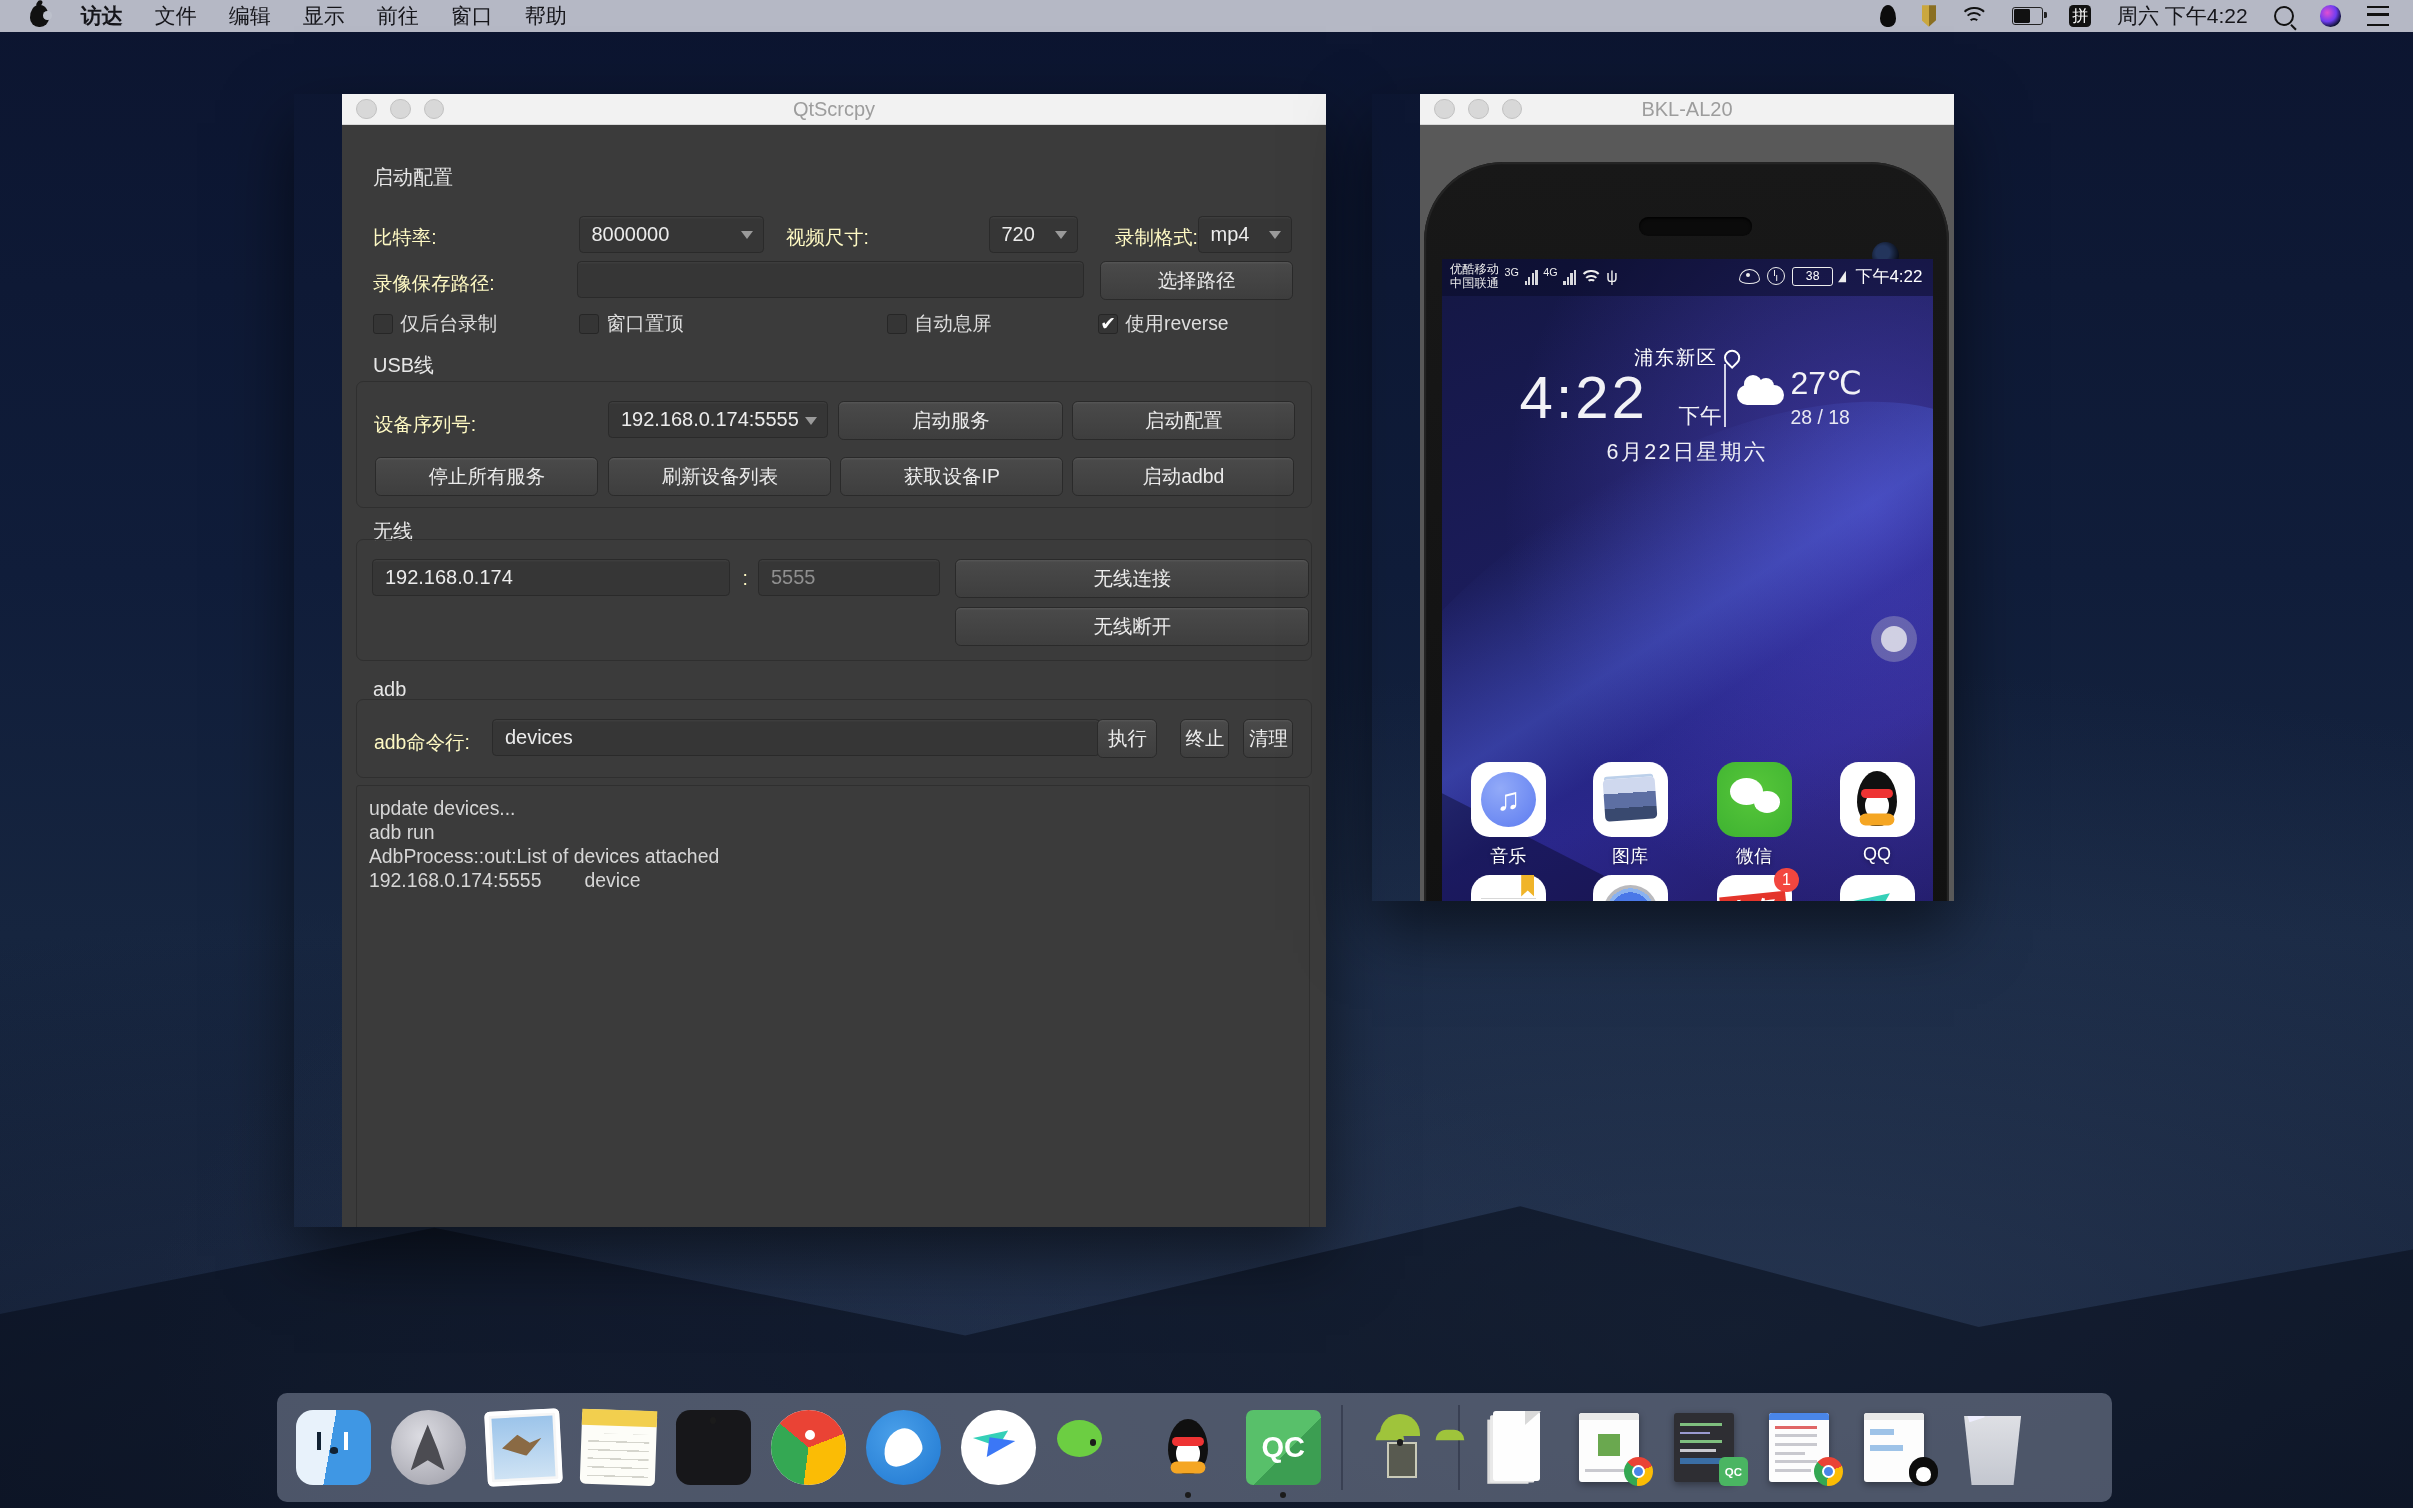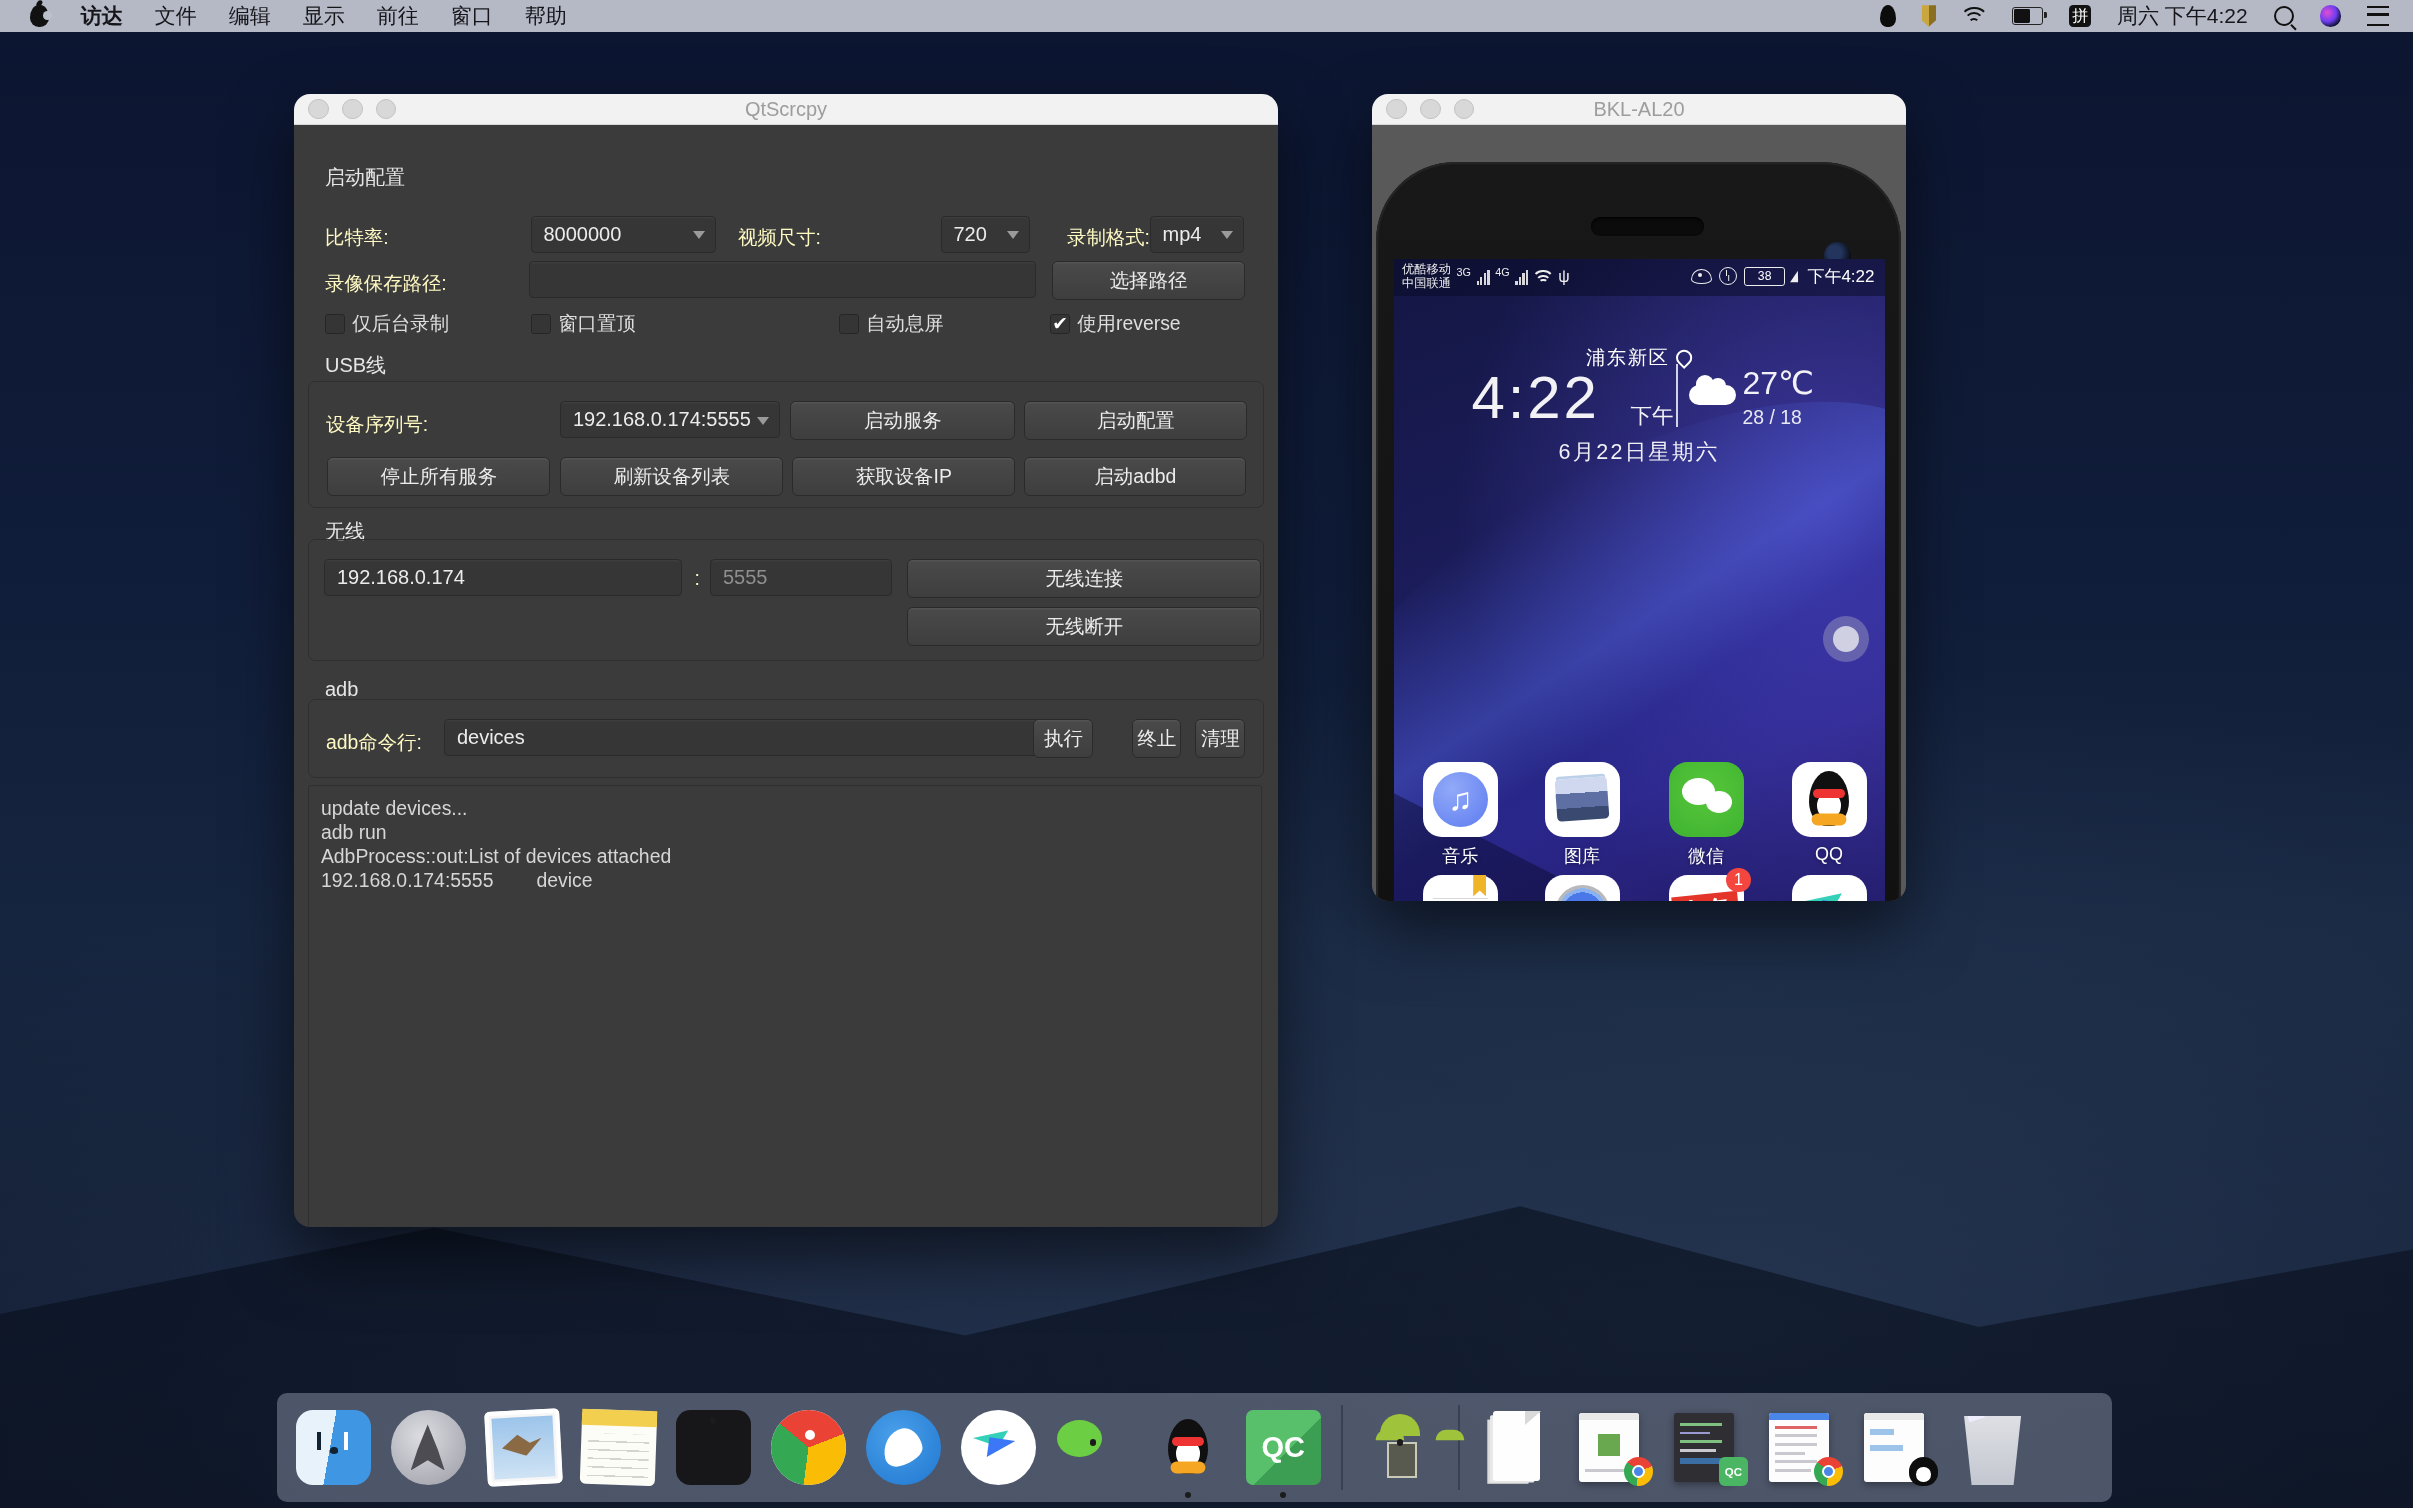--- a/index.html
+++ b/index.html
@@ -29,21 +29,21 @@
   .batt-mb{width:29px;height:16px;border:1.4px solid #222;border-radius:2.9px;position:relative;}
   .batt-mb::before{content:"";position:absolute;left:0.7px;top:0.7px;bottom:0.7px;width:55%;background:#111;border-radius:1.4px;}
   .batt-mb::after{content:"";position:absolute;right:-4.3px;top:4.3px;width:2.9px;height:5.7px;background:#222;border-radius:0 1.4px 1.4px 0;}
   .ime-mb{width:21.5px;height:21.5px;background:#111;color:#fff;border-radius:4.3px;font-size:16px;display:flex;align-items:center;justify-content:center;}
   .search-mb{width:16px;height:16px;border:2.2px solid #111;border-radius:50%;position:relative;}
   .search-mb::after{content:"";position:absolute;right:-5px;bottom:-4.3px;width:6.5px;height:2.2px;background:#111;transform:rotate(45deg);}
   .siri-mb{width:21.5px;height:21.5px;border-radius:50%;background:radial-gradient(circle at 35% 35%,#e14fd2,#6f3df0 45%,#0b1030 75%);}
   .list-mb{width:21.5px;height:16px;border-top:2.9px solid #111;border-bottom:2.9px solid #111;position:relative;}
   .list-mb::after{content:"";position:absolute;left:0;top:5px;width:100%;height:2.9px;background:#111;}
   
-  .mwin{position:absolute;border-radius:16px;overflow:hidden;box-shadow:0 29px 65px rgba(0,0,0,.55);}
+  .mwin{position:absolute;border-radius:0;overflow:hidden;box-shadow:0 29px 65px rgba(0,0,0,.55);padding-left:48px;}
   .titlebar{height:30px;background:#f2f2f2;border-bottom:0.7px solid #d8d8d8;display:flex;align-items:center;position:relative;}
   .tl{display:flex;gap:13px;padding-left:14.4px;}
   .tl span{width:18.7px;height:18.7px;border-radius:50%;background:#d8d8d8;border:0.7px solid #c2c2c2;}
   .wtitle{position:absolute;left:0;right:0;text-align:center;color:#9d9d9d;font-size:20px;}
   
   #qtwin{left:294px;top:94px;width:984px;height:1133px;}
   #qtbody{position:relative;width:100%;height:1102px;background:#3b3b3b;color:#dedede;}
   .qlabel{position:absolute;font-size:19.4px;color:#fef9c3;white-space:nowrap;}
   .qsec{position:absolute;font-size:20px;color:#e6e6e6;}
   .qcombo,.qinput{position:absolute;height:37px;background:#363636;border:1.4px solid #2a2a2a;border-radius:4.3px;
@@ -306,21 +306,21 @@
         <div class="qbtn" style="left:598px;top:18.7px;width:354px;">无线连接</div>
         <div class="qbtn" style="left:598px;top:67px;width:354px;">无线断开</div>
       </div>
 
       <div class="qsec" style="left:31px;top:553px;">adb</div>
       <div class="qgroup" style="left:14.4px;top:574px;width:954px;height:77px;">
         <div class="qlabel" style="left:16.5px;top:29px;">adb命令行:</div>
         <div class="qinput" style="left:135px;top:18.7px;width:608px;">
             <span>devices</span>
           </div>
-        <div class="qbtn" style="left:724px;top:18.7px;width:60px;">执行</div>
+        <div class="qbtn" style="left:740px;top:18.7px;width:60px;">执行</div>
         <div class="qbtn" style="left:823px;top:18.7px;width:49px;">终止</div>
         <div class="qbtn" style="left:886px;top:18.7px;width:50px;">清理</div>
       </div>
 
       <div id="qlog">update devices...
 adb run
 AdbProcess::out:List of devices attached
 192.168.0.174:5555        device</div>
     </div>
   </div>

